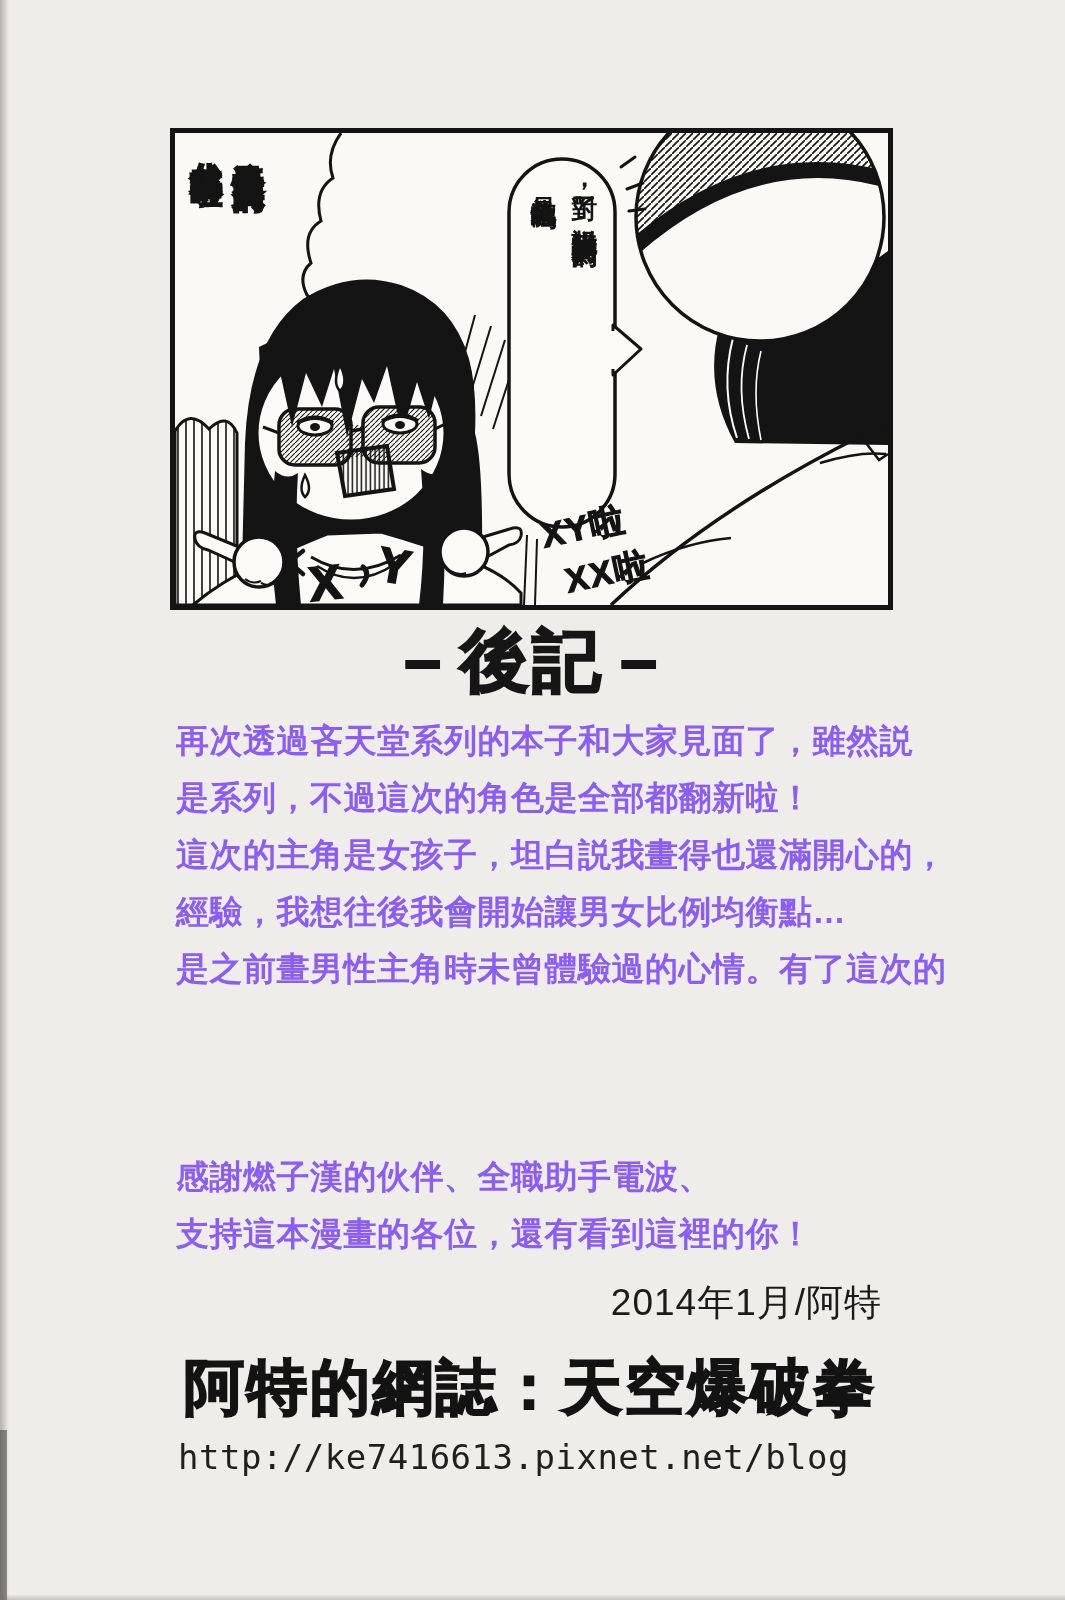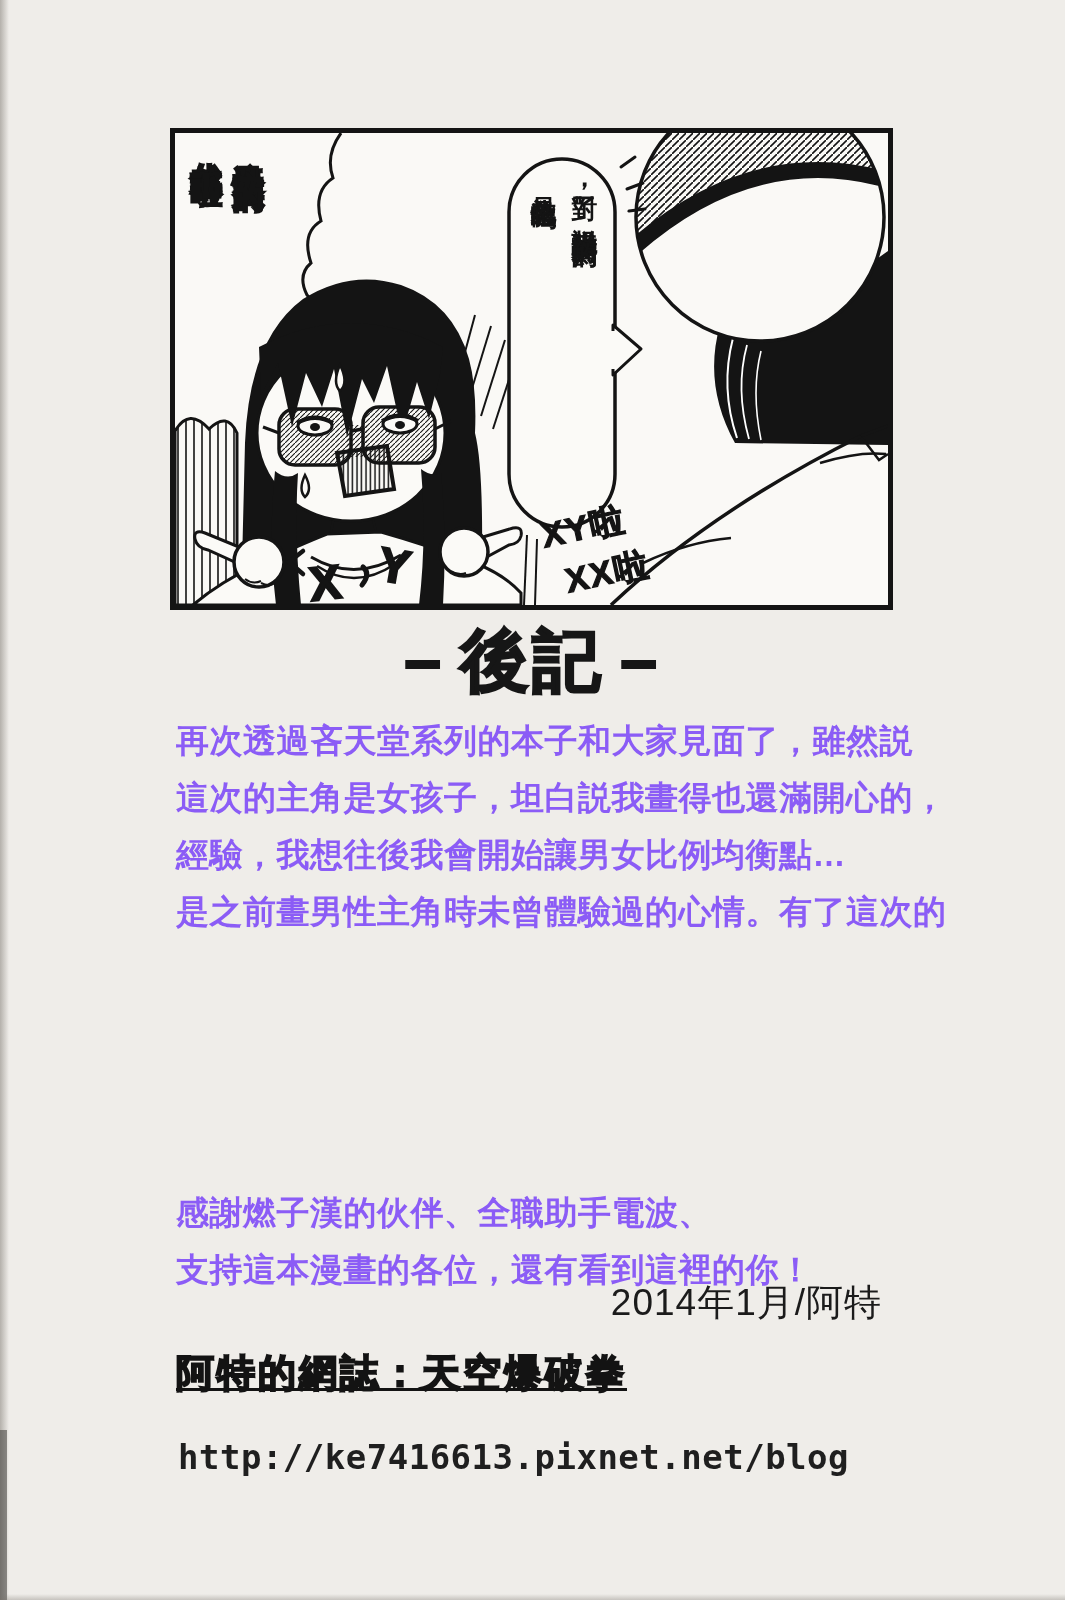--- a/index.html
+++ b/index.html
@@ -47,38 +47,38 @@
 
   
   .title{
     position:absolute;left:0;top:616px;width:100%;
     box-sizing:border-box;text-align:center;
     font-size:68px;font-weight:900;letter-spacing:4px;
     color:#161616;-webkit-text-stroke:2.5px #161616;
     white-space:nowrap;
   }
   .body-block{position:absolute;left:176px;top:712px;}
-  .thanks-block{position:absolute;left:176px;top:1184px;}
+  .thanks-block{position:absolute;left:176px;top:1148px;}
   .body-line{
     height:57px;line-height:57px;font-size:33px;font-weight:700;
     letter-spacing:0.5px;white-space:nowrap;color:#8b5cf6;
   }
   .signature{
     position:absolute;right:183px;top:1278px;
     font-size:37px;font-weight:400;letter-spacing:1px;white-space:nowrap;
   }
   .blog-title{
-    position:absolute;left:176px;top:1348px;
-    font-size:38px;font-weight:900;letter-spacing:3px;
-    color:#131313;-webkit-text-stroke:2px #131313;white-space:nowrap;text-decoration:underline;
+    position:absolute;left:184px;top:1348px;
+    font-size:60px;font-weight:900;letter-spacing:3px;
+    color:#131313;-webkit-text-stroke:2px #131313;white-space:nowrap;
   }
   .blog-url{
     position:absolute;left:178px;top:1437px;
     font-family:"DejaVu Sans Mono", monospace;
-    font-size:34px;font-weight:700;letter-spacing:0.5px;
+    font-size:34px;font-weight:400;letter-spacing:0.5px;
     color:#1f1f1f;white-space:nowrap;
   }
 </style>
 </head>
 <body>
 
 <div class="scan-edge-left"></div>
 <div class="scan-edge-corner"></div>
 <div class="scan-edge-bottom"></div>
 
@@ -197,20 +197,21 @@
   </div>
 
   <div class="sfx sfx-1">XY啦</div>
   <div class="sfx sfx-2">XX啦</div>
 </div>
 
 <div class="title">－後記－</div>
 
 <div class="body-block">
   <div class="body-line">再次透過吝天堂系列的本子和大家見面了，雖然説</div>
+  <div class="body-line">是系列，不過這次的角色是全部都翻新啦！</div>
   <div class="body-line">這次的主角是女孩子，坦白説我畫得也還滿開心的，</div>
   <div class="body-line">經驗，我想往後我會開始讓男女比例均衡點…</div>
   <div class="body-line">是之前畫男性主角時未曾體驗過的心情。有了這次的</div>
 </div>
 
 <div class="thanks-block">
   <div class="body-line">感謝燃子漢的伙伴、全職助手電波、</div>
   <div class="body-line">支持這本漫畫的各位，還有看到這裡的你！</div>
 </div>
 

